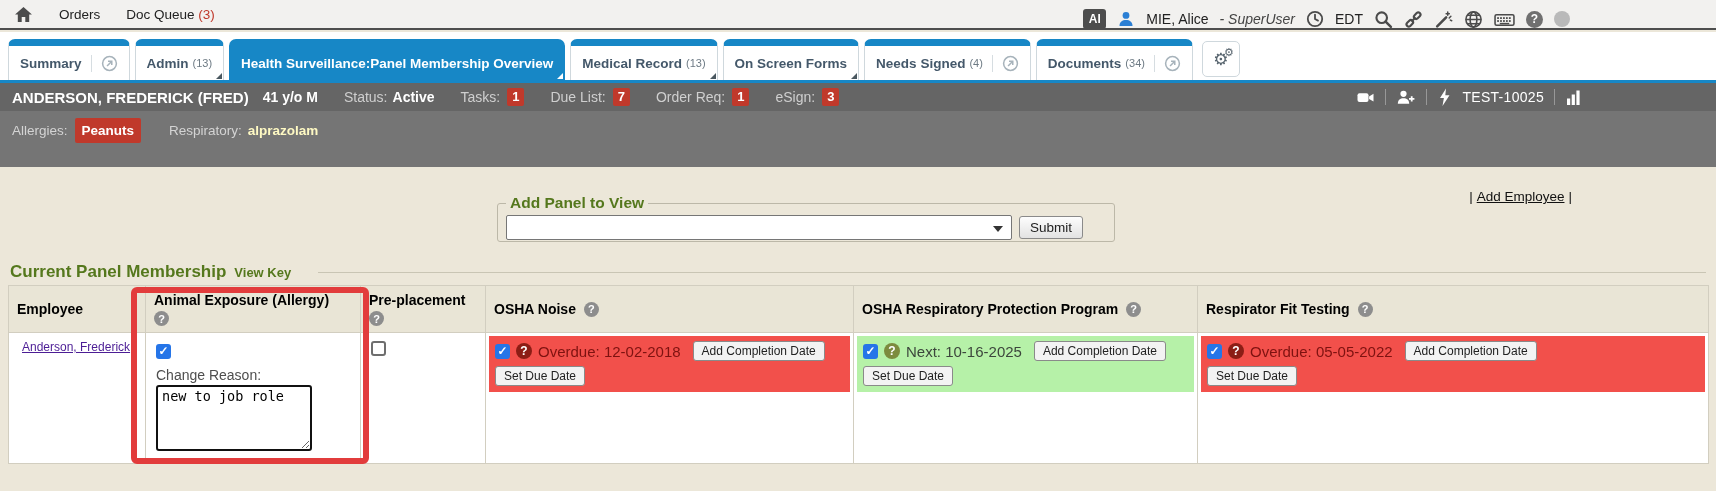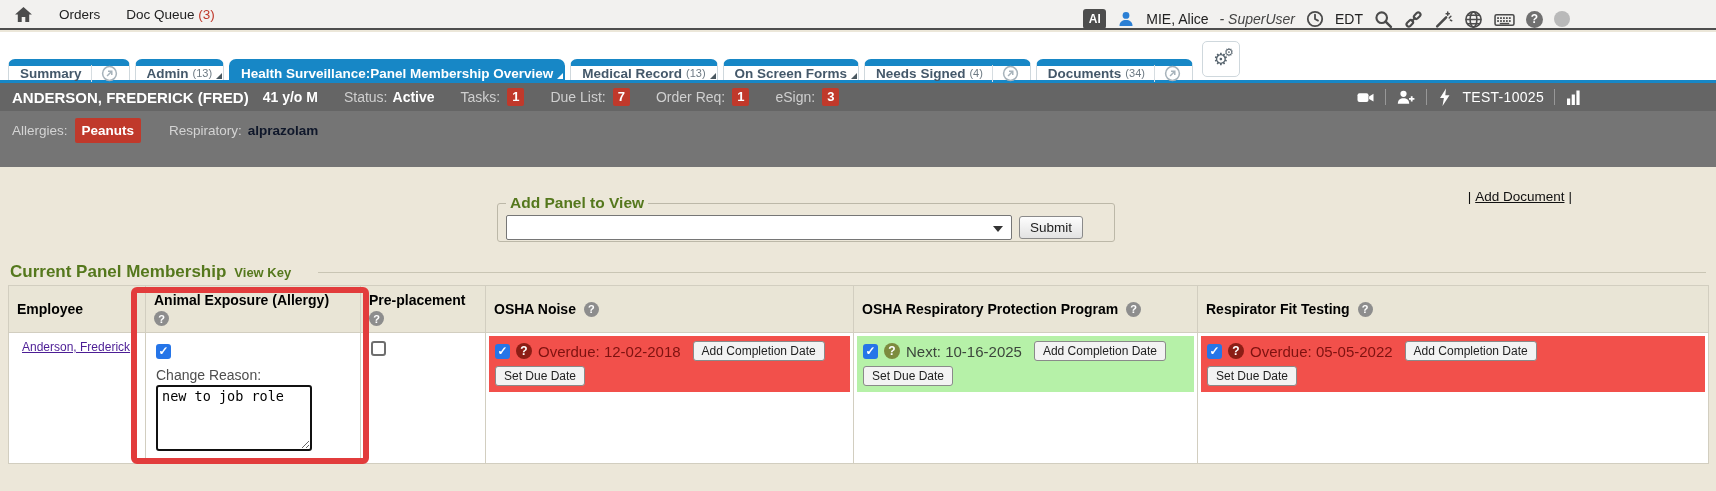--- a/index.html
+++ b/index.html
@@ -18,21 +18,21 @@
     width:23px;height:20px;display:flex;align-items:center;justify-content:center;}
   .tb-user{color:#222;font-size:14px;}
   .tb-role{color:#444;font-style:italic;font-size:14px;}
   .round-ic{width:17px;height:17px;border-radius:50%;background:#707070;color:#fff;font-weight:bold;
     font-size:12px;display:flex;align-items:center;justify-content:center;}
   .presence{width:16px;height:16px;border-radius:50%;background:#b9b9b9;}
 
   
   .tabbar{position:absolute;top:32px;left:0;right:0;height:51px;background:#fff;
     border-bottom:3px solid #1787c6;display:flex;align-items:flex-end;padding:0 0 0 8px;gap:5px;}
-  .tab{height:21px;display:flex;align-items:center;padding:0 11px;background:#fff;
+  .tab{height:41px;display:flex;align-items:center;padding:0 11px;background:#fff;
     border:1px solid #cfd8dd;border-bottom:none;border-top:7px solid #1787c6;
     border-radius:7px 7px 0 0;position:relative;color:#44586a;font-size:13.5px;font-weight:bold;cursor:pointer;}
   .tab .count{font-weight:normal;font-size:11px;color:#6d7a84;margin-left:4px;}
   .tab.active{background:#1787c6;border-color:#1787c6;color:#fff;}
   .tab.has-fold::after{content:"";position:absolute;right:1px;bottom:1px;width:0;height:0;
     border-left:6px solid transparent;border-bottom:6px solid #4a5860;}
   .tab.active.has-fold::after{border-bottom-color:#fff;}
   .tab .popout{margin-left:9px;padding-left:9px;border-left:1px solid #d6dde1;display:flex;align-items:center;}
   .gearbtn{height:36px;width:38px;margin-left:4px;margin-bottom:3px;background:#fff;border:1px solid #cfd8dd;
     border-radius:5px;display:flex;align-items:center;justify-content:center;cursor:pointer;
@@ -52,21 +52,21 @@
   .pb-div{width:1px;height:16px;background:#989898;}
   .pb-id{font-size:14px;letter-spacing:.3px;}
 
   .patientdetails{position:absolute;top:111px;left:0;right:0;height:56px;background:#757575;color:#fff;
     font-size:13.5px;padding:7px 0 0 12px;}
   .pd-row{line-height:23px;display:flex;align-items:center;}
   .pd-lab{color:#d4d4d4;}
   .pd-val{font-weight:bold;margin-left:6px;}
   .pd-gap{margin-left:28px;}
   .allergy-badge{background:#c0392b;color:#fff;font-weight:bold;padding:1px 7px;border-radius:2px;margin-left:7px;}
-  .med-val{color:#0f172a;font-weight:bold;margin-left:6px;}
+  .med-val{color:#fef9c3;font-weight:bold;margin-left:6px;}
 
   
   .add-doc{position:absolute;top:189px;right:144px;font-size:13.5px;color:#111;}
   .add-doc a{color:#111;text-decoration:underline;cursor:pointer;margin:0 4px;}
 
   .add-panel{position:absolute;left:497px;top:194px;width:618px;height:48px;border:1px solid #bcb8a8;
     border-radius:3px;margin:0;padding:2px 8px 0 8px;}
   .add-panel legend{color:#55781d;font-weight:bold;font-size:15.5px;padding:0 4px;margin-left:0px;}
   .ap-row{display:flex;align-items:center;gap:7px;margin-top:1px;}
   .selectbox{position:relative;width:506px;height:25px;background:#fff;border:1px solid #767676;
@@ -303,21 +303,21 @@
   <div class="patientdetails">
     <div class="pd-row">
       <span class="pd-lab">Allergies:</span>
       <span class="allergy-badge">Peanuts</span>
       <span class="pd-lab pd-gap">Respiratory:</span>
       <span class="med-val">alprazolam</span>
     </div>
   </div>
 
   <div class="add-doc">
-    <span>|</span><a>Add Document</a><span>|</span>
+    <span>|</span><a>Add Employee</a><span>|</span>
   </div>
 
   <fieldset class="add-panel">
     <legend>Add Panel to View</legend>
     <div class="ap-row">
       <div class="selectbox">
         <span></span>
         <span class="caret"></span>
       </div>
       <button class="btn">Submit</button>

